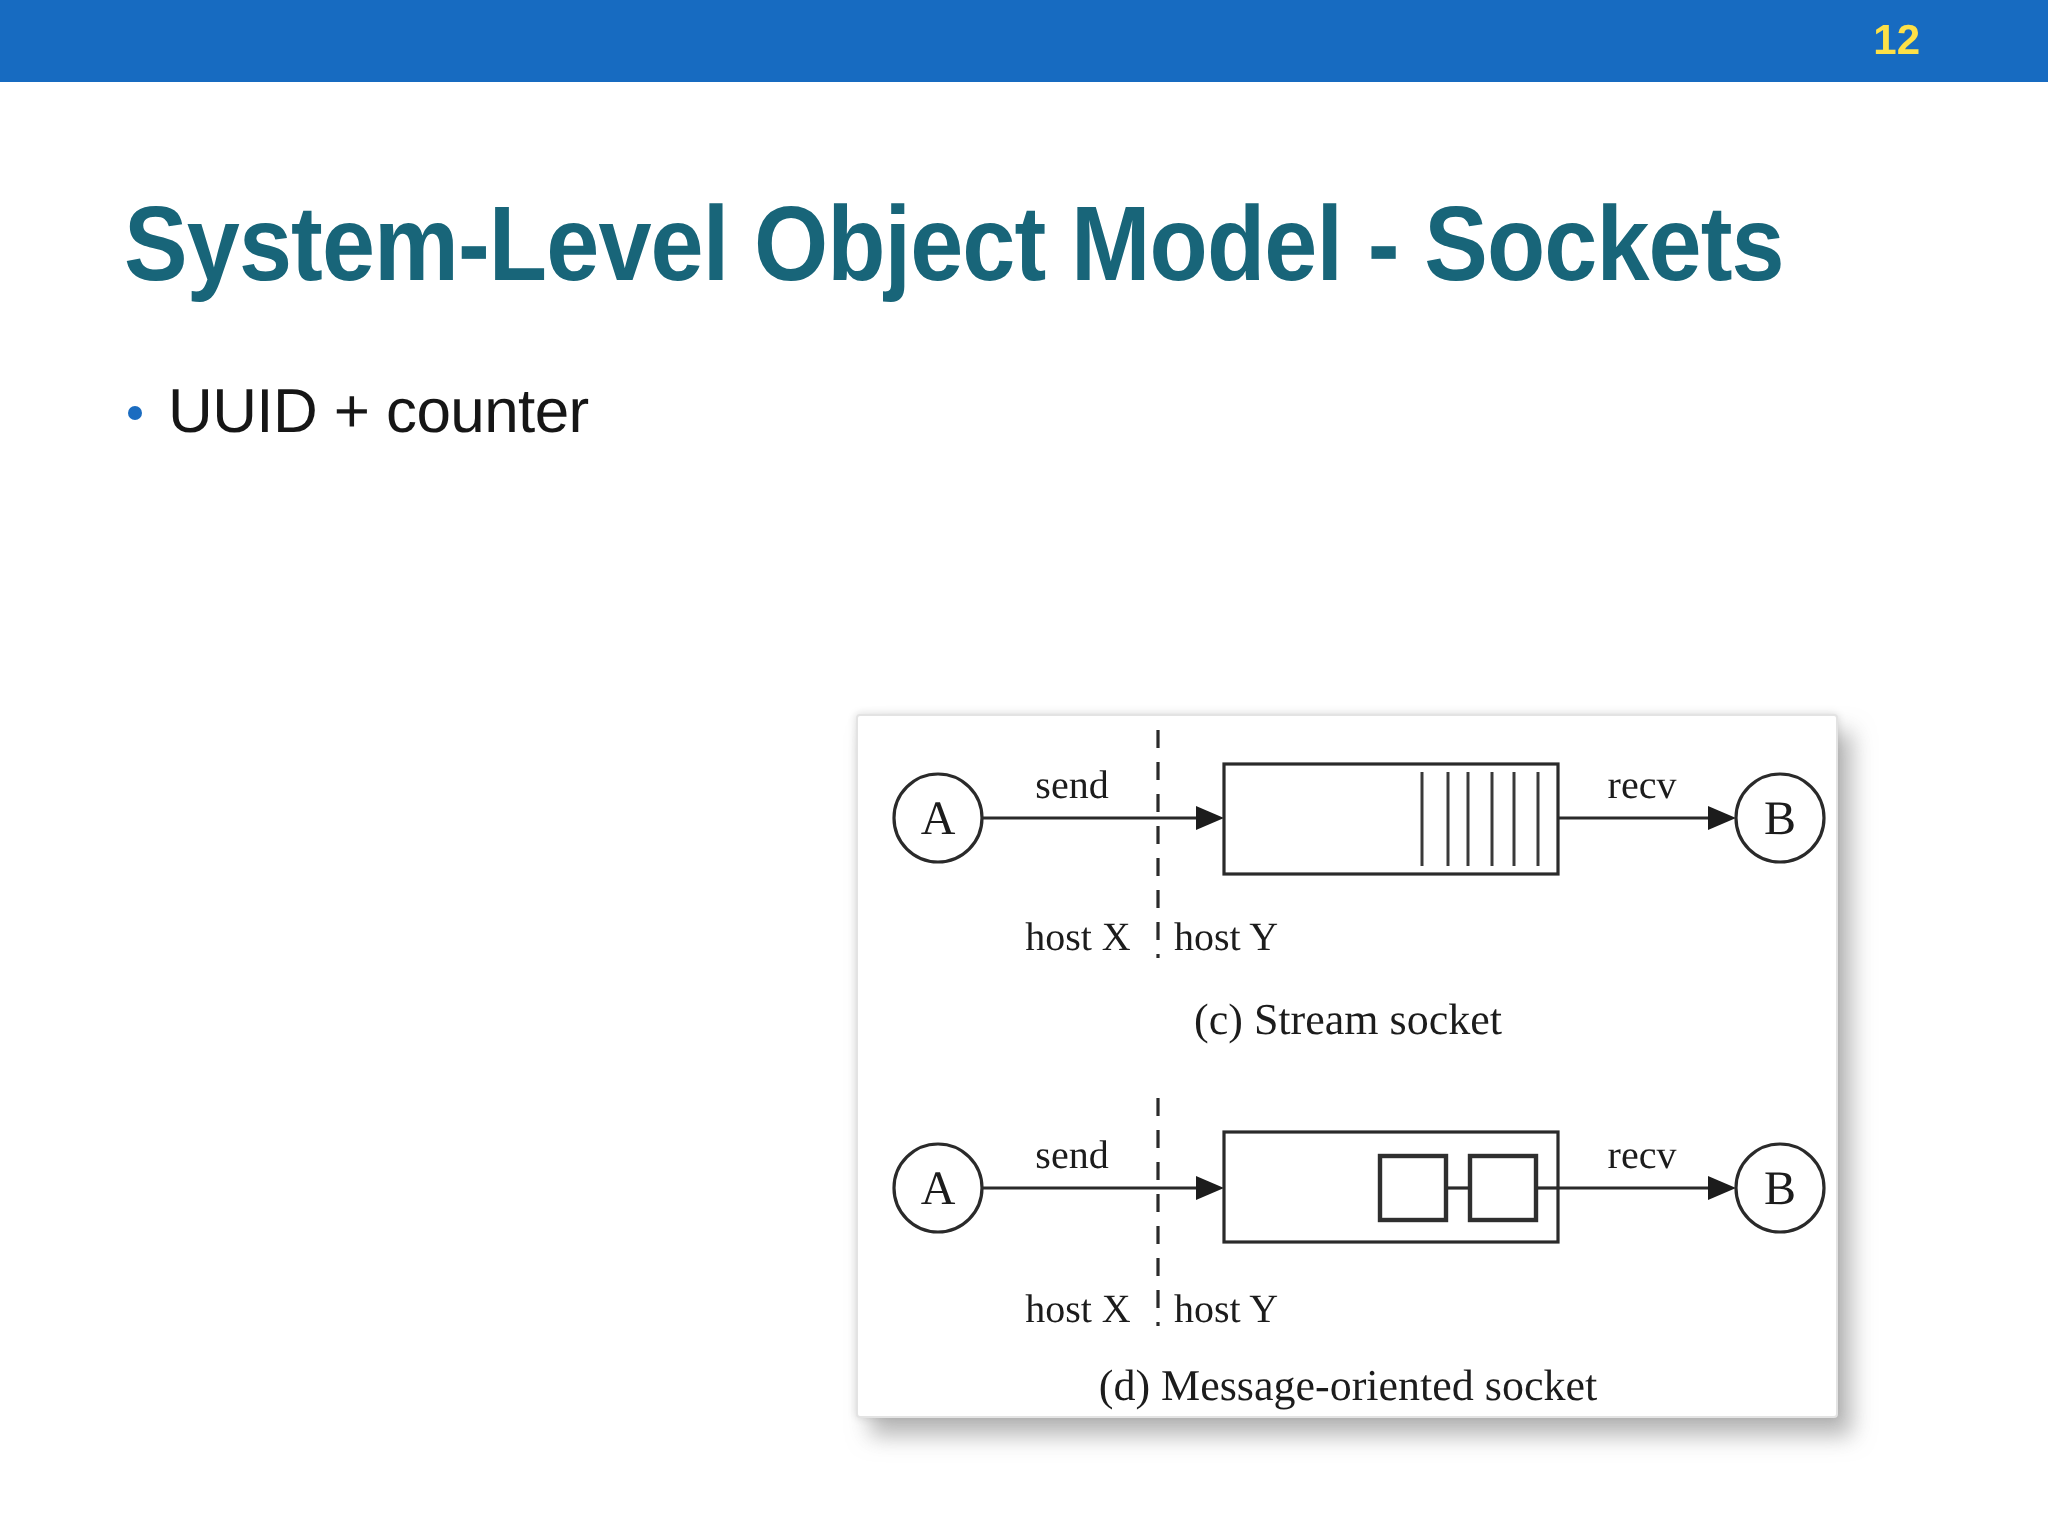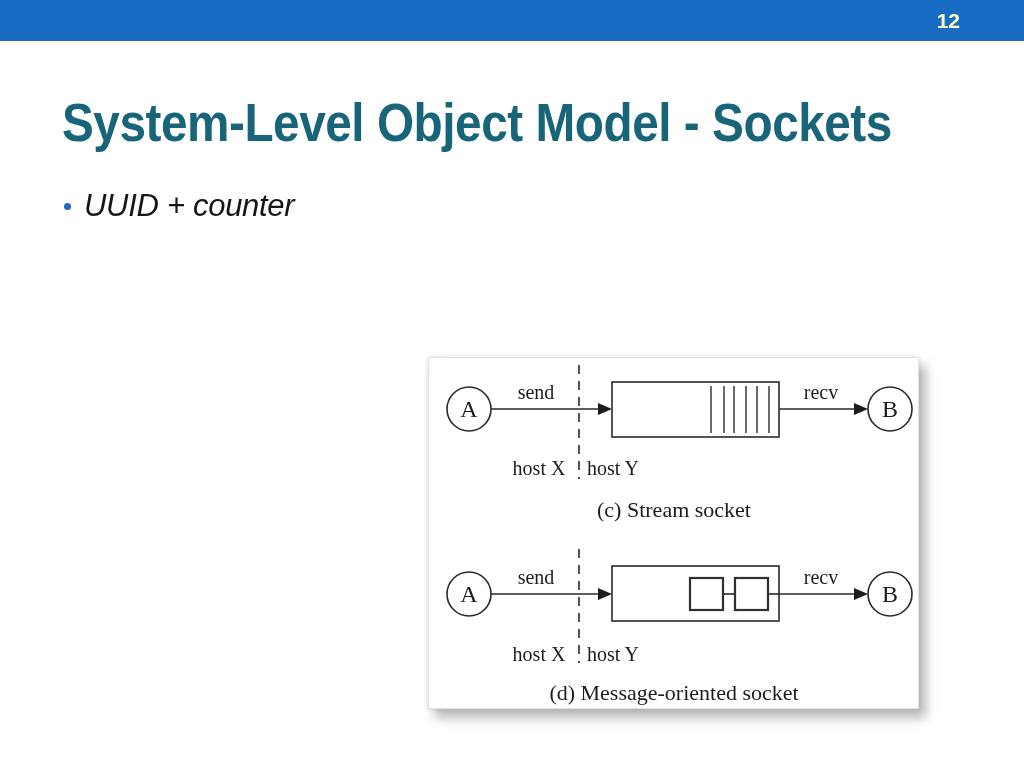--- a/index.html
+++ b/index.html
@@ -20,21 +20,21 @@
     top: 0; left: 0;
     width: 1024px;
     height: 41px;
     background: #176BC1;
   }
   .page-num {
     position: absolute;
     top: 50%;
     right: 64px;
     transform: translateY(-50%);
-    color: #fef9c3;
+    color: #fde047;
     font-size: 21px;
     font-weight: bold;
   }
   .title {
     position: absolute;
     left: 62px;
     top: 94px;
     margin: 0;
     font-size: 53px;
     font-weight: 700;
@@ -46,21 +46,20 @@
     line-height: 58px;
   }
   .bullets {
     position: absolute;
     left: 62px;
     top: 185px;
     width: 900px;
     margin: 0;
     padding: 0;
     list-style: none;
-    font-style: italic;
   }
   .bullet {
     position: relative;
     padding-left: 22px;
     font-size: 31px;
     line-height: 42px;
     color: #161616;
     letter-spacing: -0.3px;
   }
   .bullet + .bullet { margin-top: 6px; }

